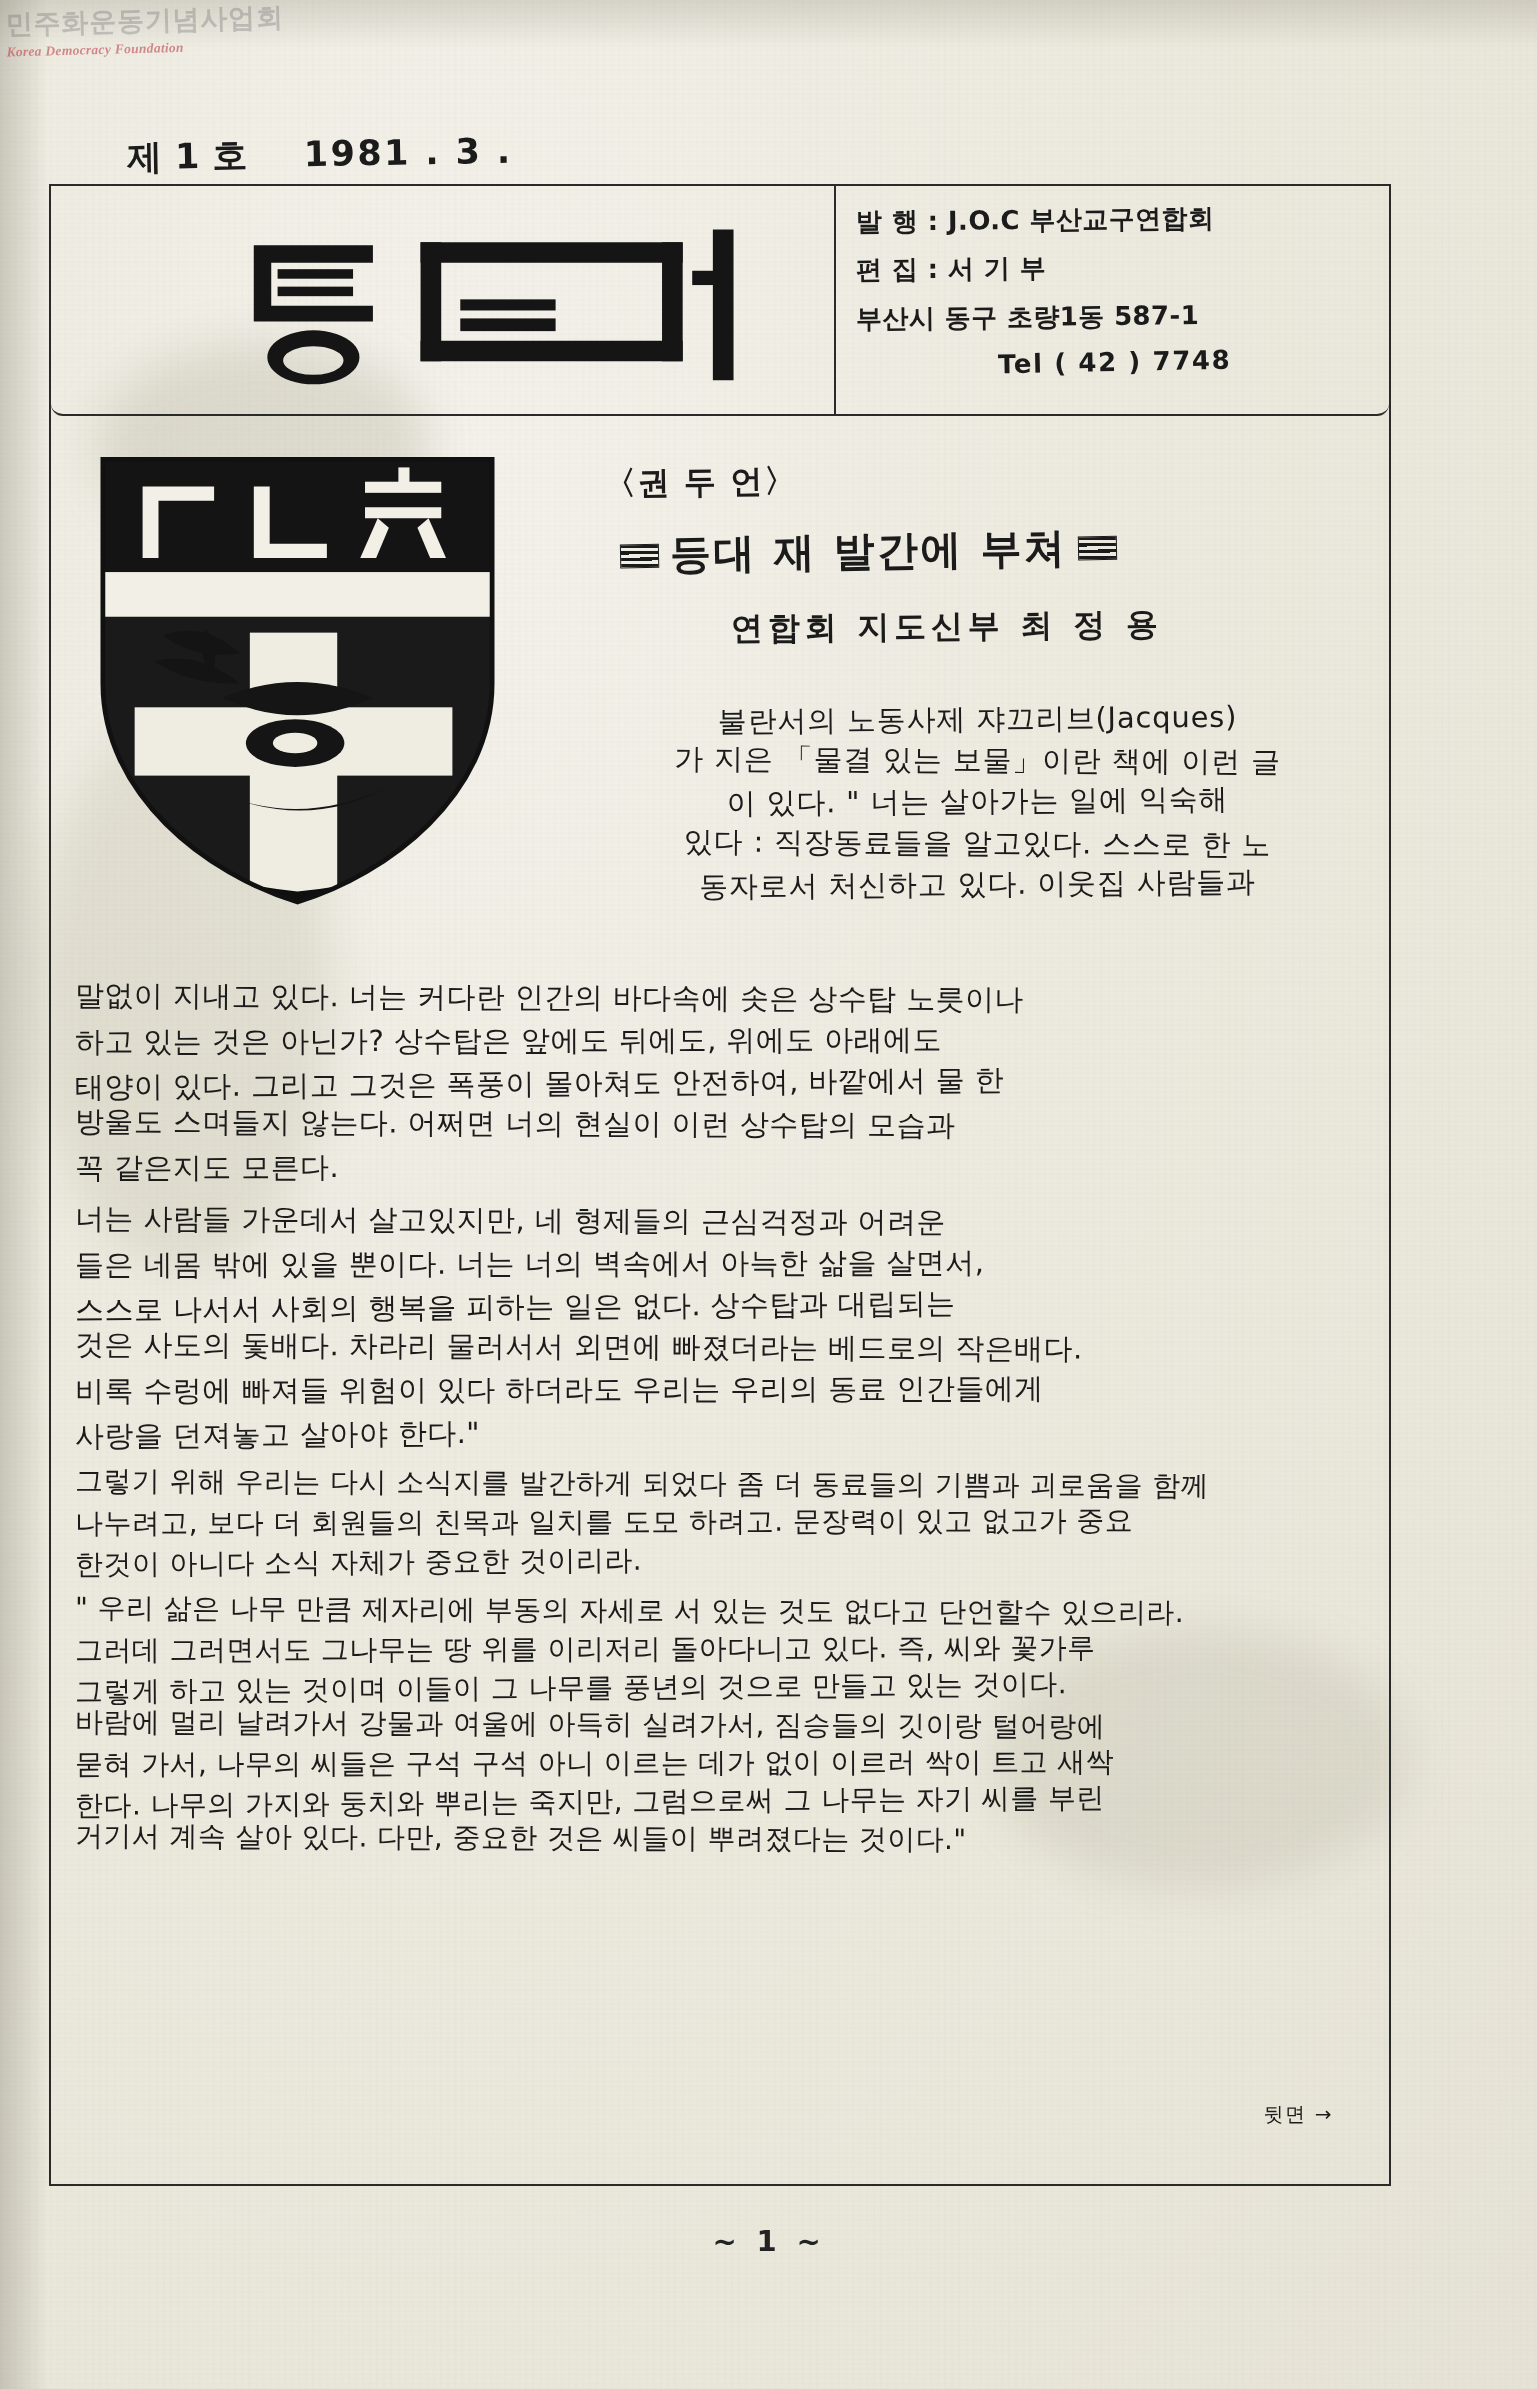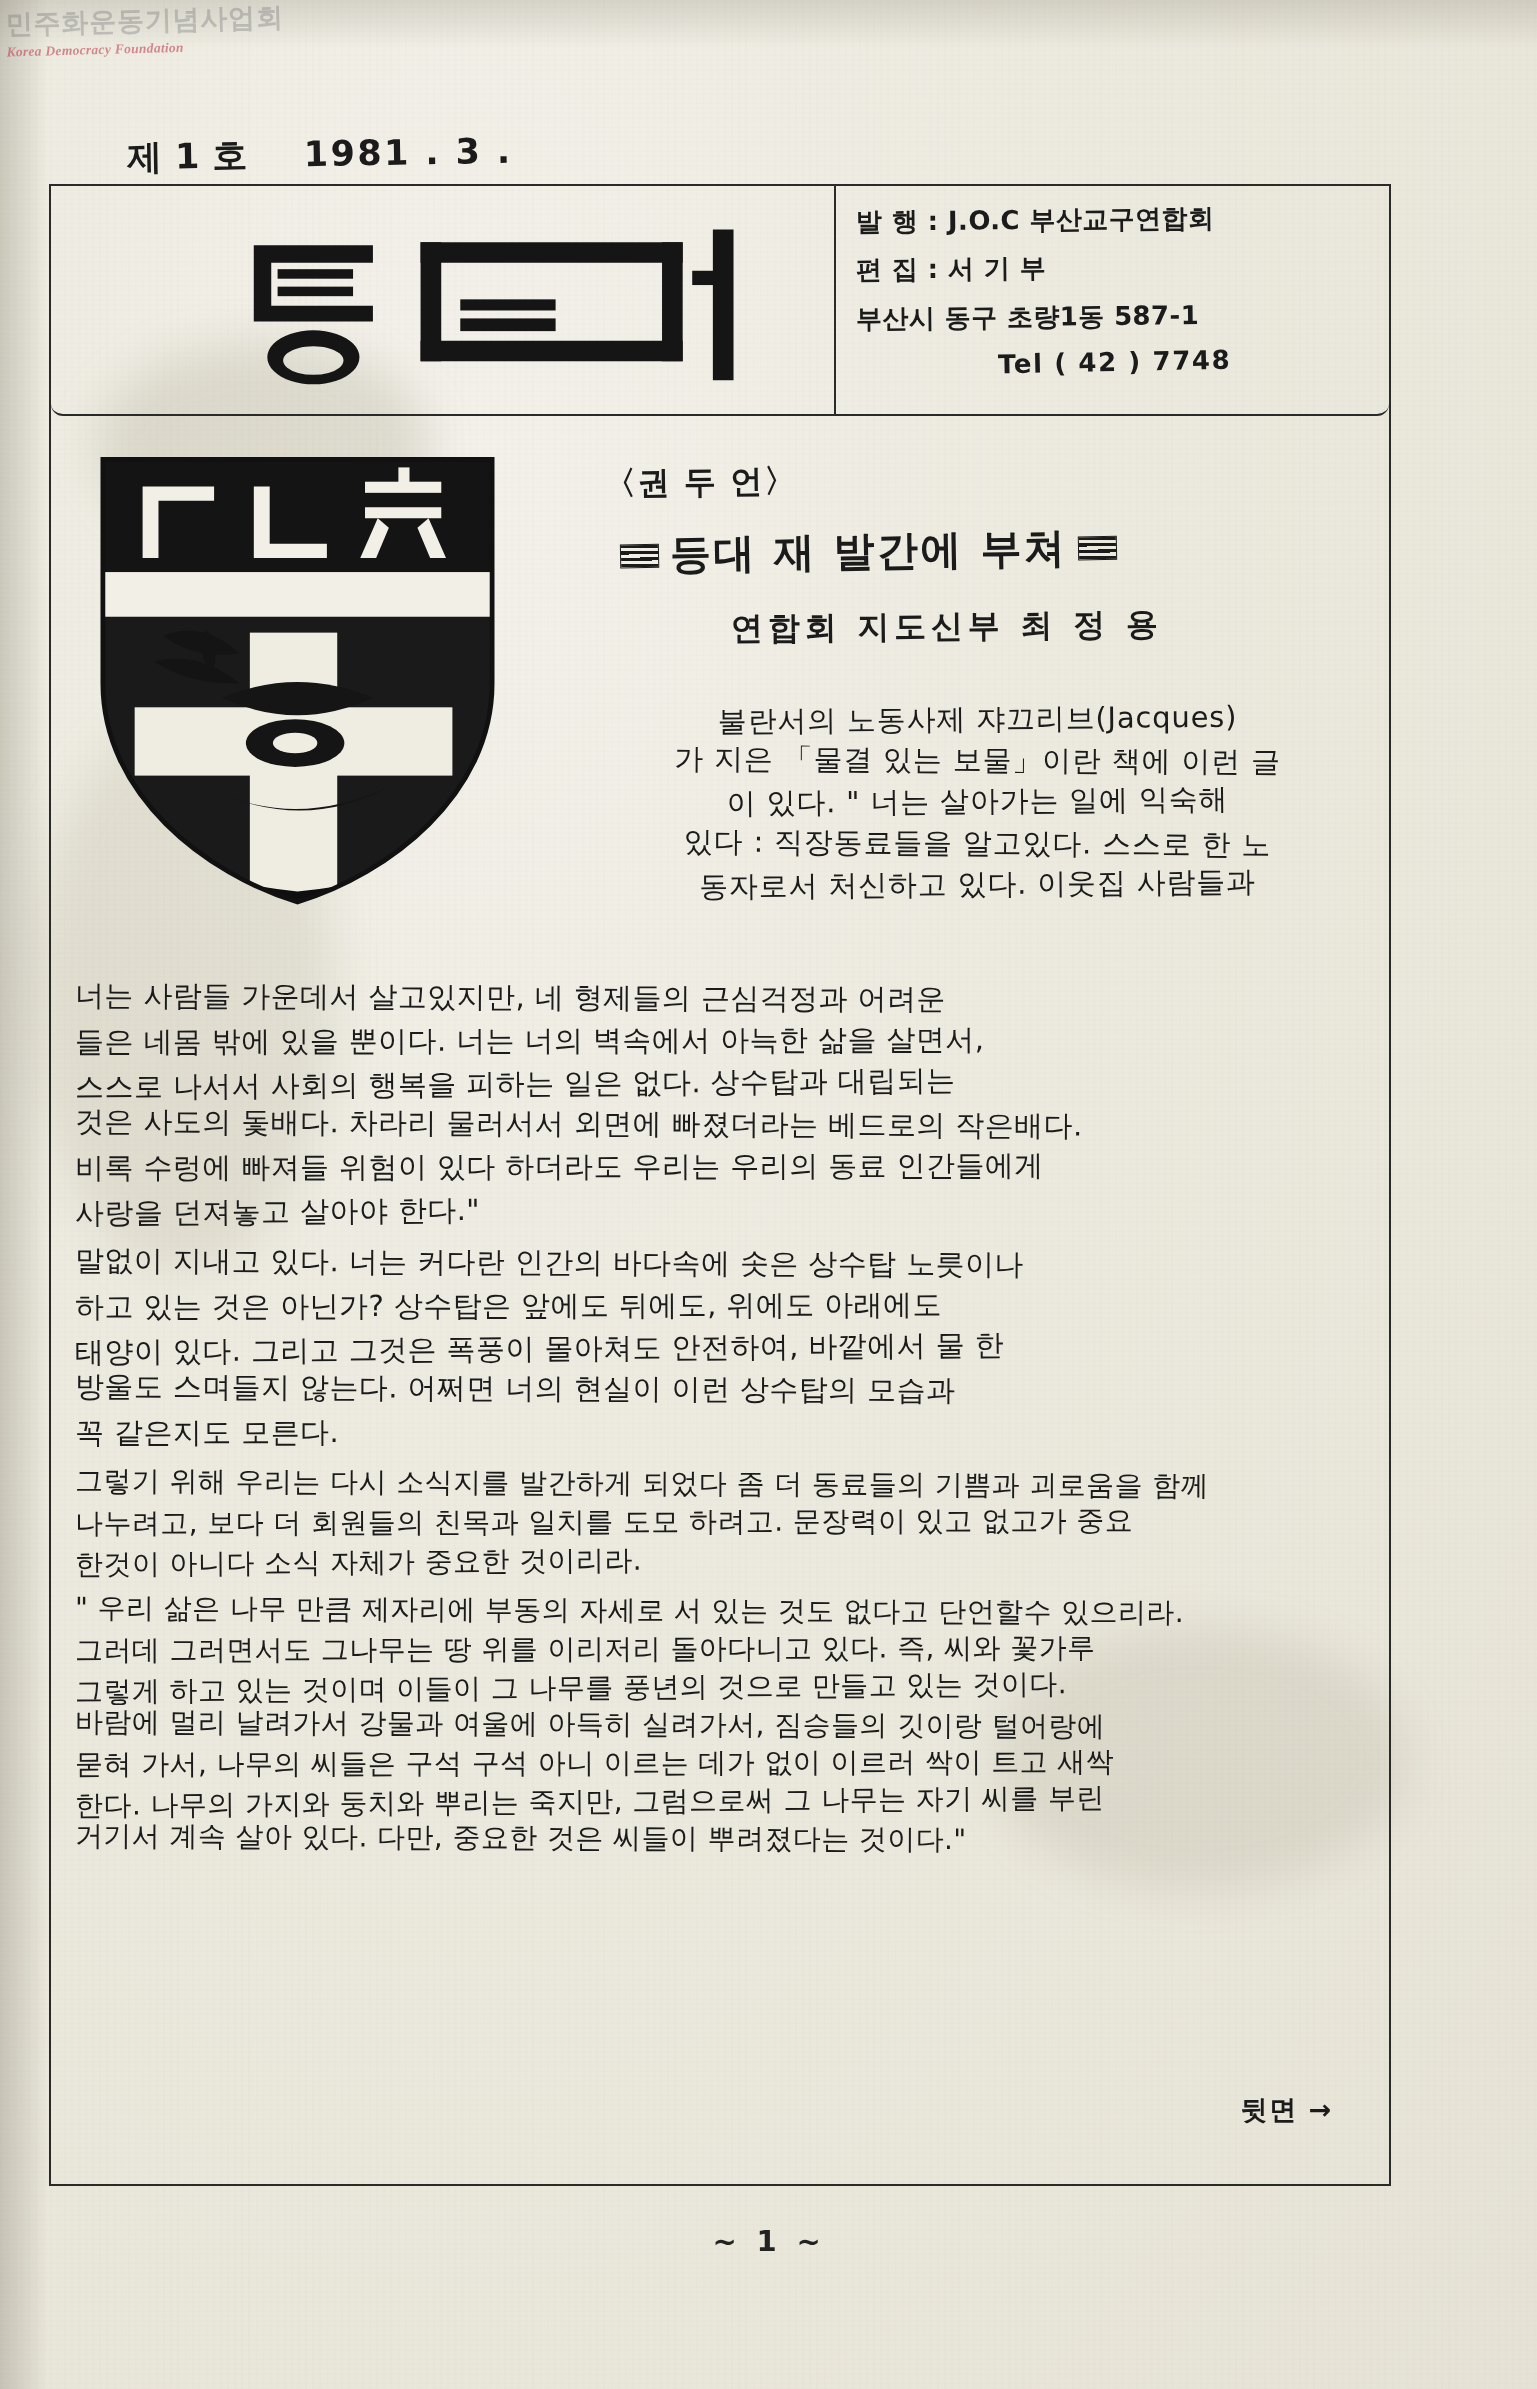--- a/index.html
+++ b/index.html
@@ -223,22 +223,22 @@
   .body-col .l:nth-child(3n)   { transform: rotate(-0.45deg); }
   .body-col .l:nth-child(3n+1) { transform: rotate(0.25deg); }
   .body-col .l:nth-child(3n+2) { transform: rotate(-0.15deg); }
 
   .tight .l { font-size: 28px; line-height: 1.36; }
 
   .turn-mark {
     position: absolute;
     right: 48px;
     bottom: -6.4px;
-    font-size: 27px;
-    font-weight: 700;
+    font-size: 20px;
+    font-weight: 400;
     letter-spacing: 1.6px;
   }
 
   
   .page-number {
     position: absolute;
     left: 0; right: 0;
     top: 2224px;
     text-align: center;
     font-size: 29px;
@@ -380,34 +380,34 @@
     <div class="l">불란서의  노동사제  쟈끄리브(Jacques)</div>
     <div class="l">가 지은 「물결 있는 보물」이란 책에 이런 글</div>
     <div class="l">이  있다. " 너는 살아가는 일에 익숙해</div>
     <div class="l">있다 : 직장동료들을 알고있다. 스스로 한 노</div>
     <div class="l">동자로서 처신하고 있다. 이웃집 사람들과</div>
   </div>
 
   <div class="body-col hw">
 
     <div class="para">
+      <div class="l">말없이 지내고 있다. 너는 커다란 인간의 바다속에 솟은 상수탑 노릇이나</div>
+      <div class="l">하고 있는 것은 아닌가? 상수탑은 앞에도 뒤에도, 위에도 아래에도</div>
+      <div class="l">태양이 있다. 그리고 그것은 폭풍이 몰아쳐도 안전하여, 바깥에서 물 한</div>
+      <div class="l">방울도 스며들지 않는다. 어쩌면 너의 현실이 이런 상수탑의 모습과</div>
+      <div class="l">꼭 같은지도 모른다.</div>
+    </div>
+
+    <div class="para">
       <div class="l">너는 사람들 가운데서 살고있지만, 네 형제들의 근심걱정과  어려운</div>
       <div class="l">들은 네몸 밖에 있을 뿐이다. 너는 너의 벽속에서 아늑한 삶을 살면서,</div>
       <div class="l">스스로 나서서 사회의 행복을 피하는 일은 없다. 상수탑과 대립되는</div>
       <div class="l">것은 사도의 돛배다. 차라리 물러서서 외면에 빠졌더라는 베드로의 작은배다.</div>
       <div class="l">비록 수렁에 빠져들 위험이 있다 하더라도 우리는 우리의 동료 인간들에게</div>
       <div class="l">사랑을 던져놓고 살아야 한다."</div>
-    </div>
-
-    <div class="para">
-      <div class="l">말없이 지내고 있다. 너는 커다란 인간의 바다속에 솟은 상수탑 노릇이나</div>
-      <div class="l">하고 있는 것은 아닌가? 상수탑은 앞에도 뒤에도, 위에도 아래에도</div>
-      <div class="l">태양이 있다. 그리고 그것은 폭풍이 몰아쳐도 안전하여, 바깥에서 물 한</div>
-      <div class="l">방울도 스며들지 않는다. 어쩌면 너의 현실이 이런 상수탑의 모습과</div>
-      <div class="l">꼭 같은지도 모른다.</div>
     </div>
 
     <div class="para tight">
       <div class="l">그렇기 위해 우리는 다시 소식지를 발간하게 되었다 좀 더 동료들의 기쁨과 괴로움을 함께</div>
       <div class="l">나누려고, 보다 더 회원들의 친목과 일치를 도모 하려고. 문장력이 있고 없고가 중요</div>
       <div class="l">한것이 아니다 소식 자체가 중요한 것이리라.</div>
     </div>
 
     <div class="para tight">
       <div class="l">" 우리 삶은 나무 만큼 제자리에 부동의 자세로 서 있는 것도 없다고 단언할수 있으리라.</div>

